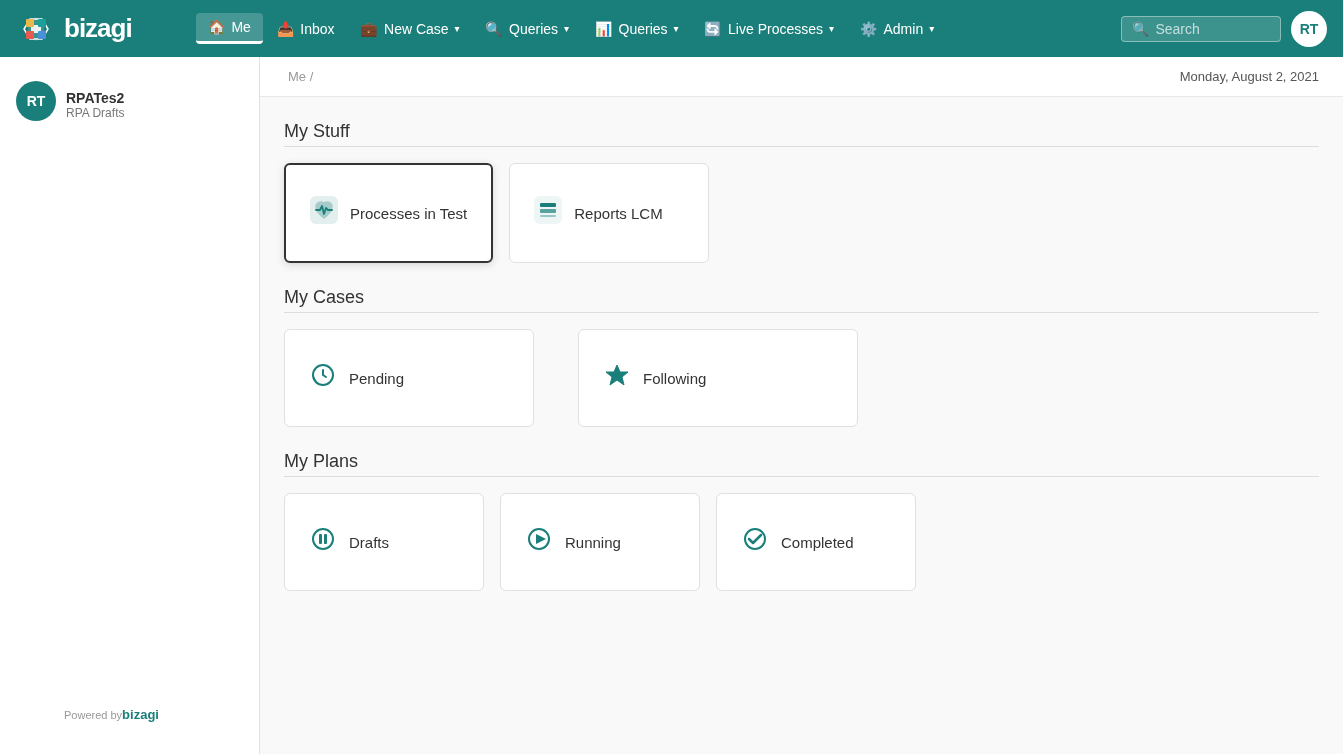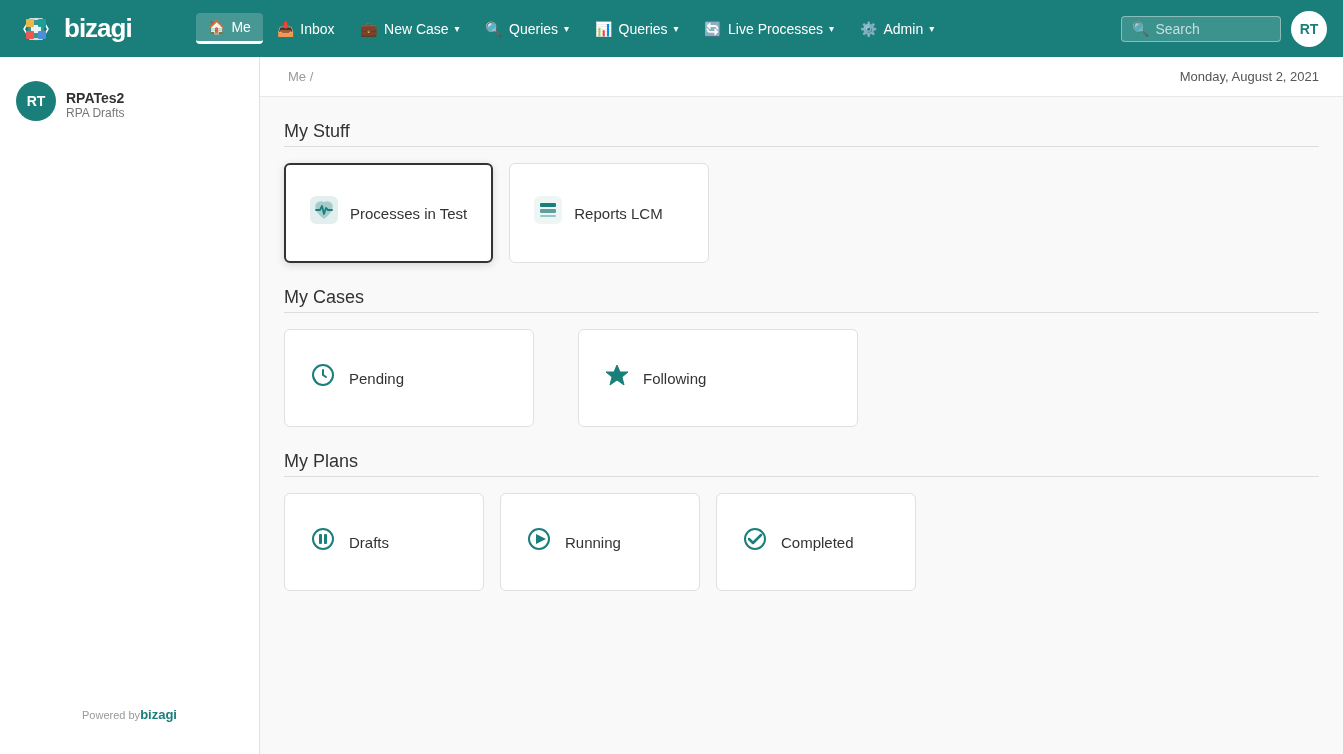--- a/index.html
+++ b/index.html
@@ -127,23 +127,23 @@
     }
     .sidebar-user-info { display: flex; flex-direction: column; margin-top: 8px; }
     .sidebar-username { font-weight: 700; font-size: 14px; color: #333; }
     .sidebar-role { font-size: 12px; color: #777; }
 
     .sidebar-footer {
       margin-top: auto;
       padding: 16px;
       display: flex;
       align-items: center;
-      justify-content: center;
       color: #999;
       font-size: 11px;
+      margin-left: 48px;
     }
     .sidebar-footer-logo { font-weight: 700; color: #1a7f7a; font-size: 13px; }
 
     
     .main-content {
       flex: 1;
       background: #f9f9f9;
       overflow-y: auto;
       padding: 0;
     }

